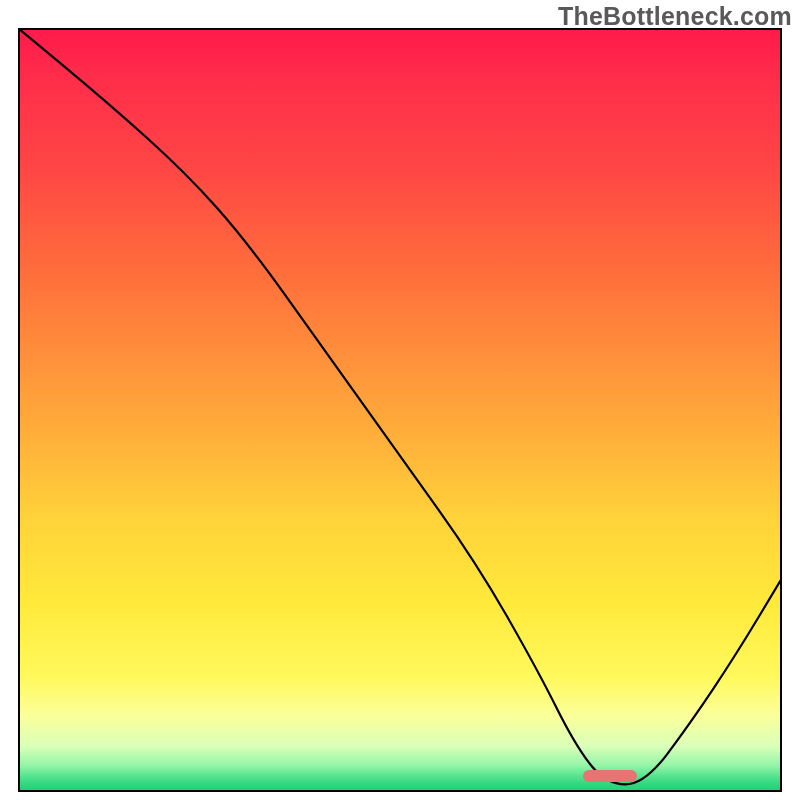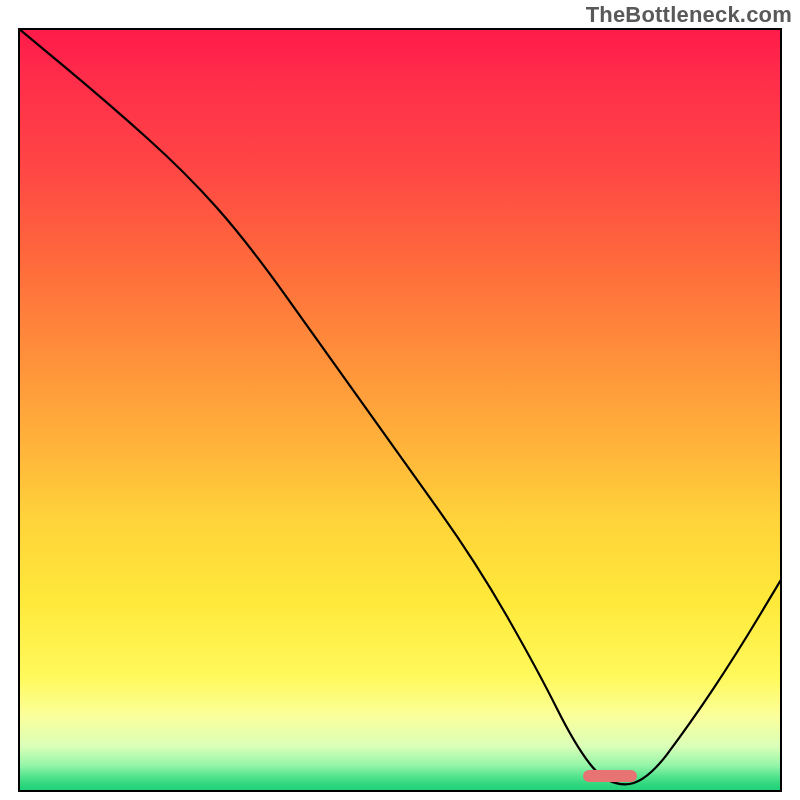--- a/index.html
+++ b/index.html
@@ -13,21 +13,21 @@
   .container {
     position: relative;
     width: 800px;
     height: 800px;
     background: #ffffff;
   }
   .watermark {
     position: absolute;
     top: 2px;
     right: 8px;
-    font-size: 22px;
+    font-size: 25px;
     font-weight: 600;
     color: #595959;
     letter-spacing: 0.2px;
   }
   .plot {
     position: absolute;
     left: 18px;
     top: 28px;
     width: 764px;
     height: 764px;

